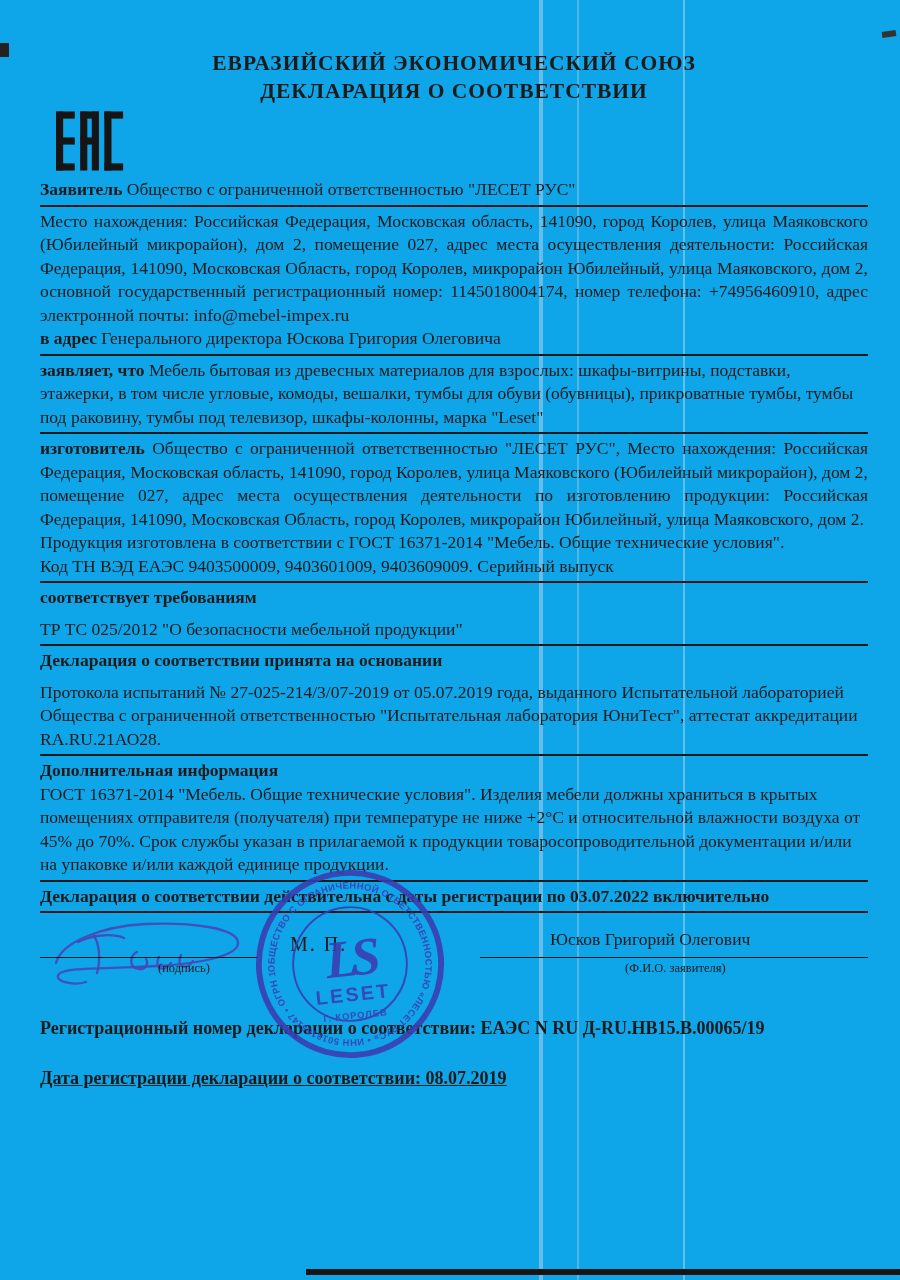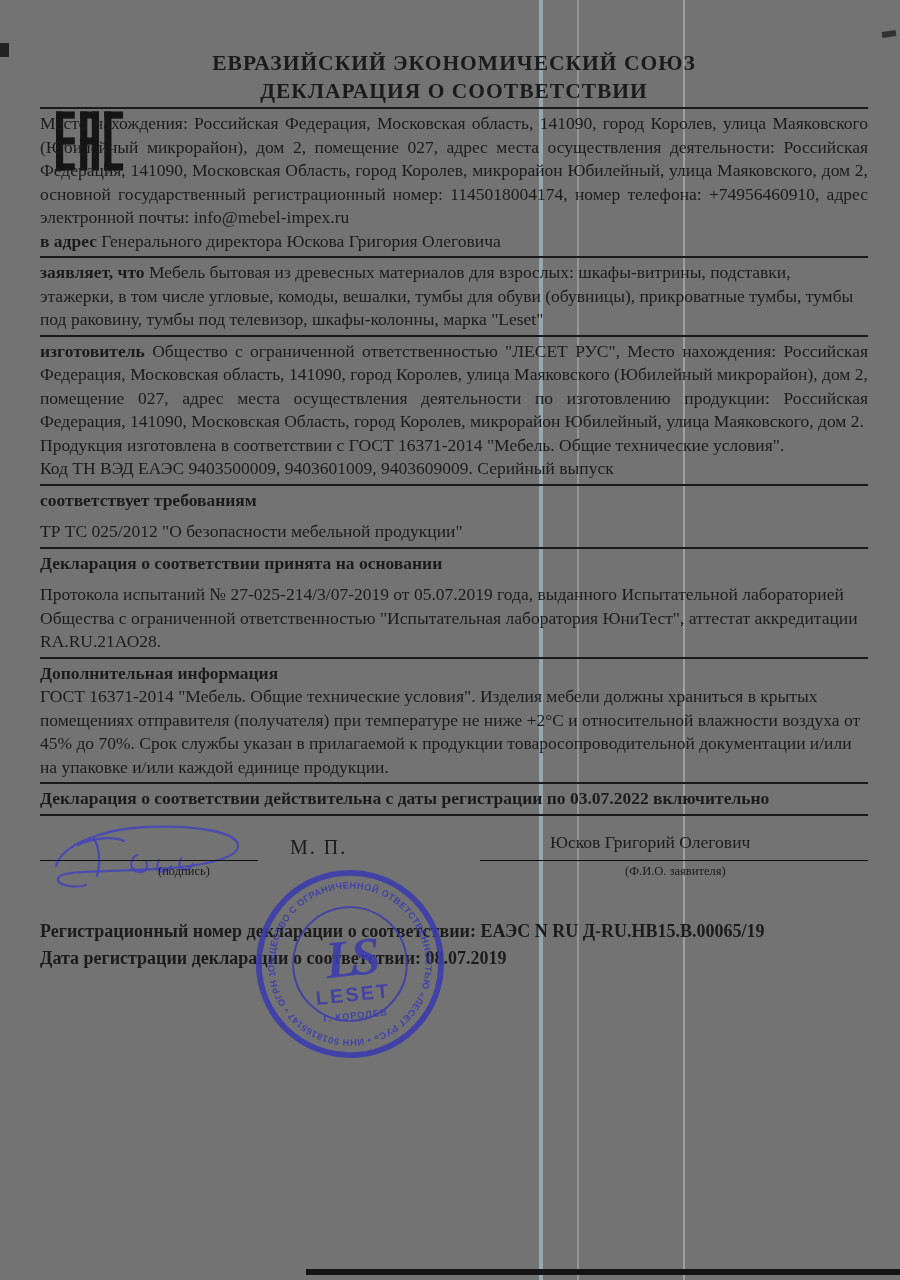--- a/index.html
+++ b/index.html
@@ -1,16 +1,16 @@
 <!DOCTYPE html>
 <html><head>
 <meta charset="utf-8">
 <style>
   html,body{margin:0;padding:0;background:#e8e8e8;}
-  .page{position:relative;width:900px;height:1280px;background:#737373;overflow:hidden;
+  .page{position:relative;width:900px;height:1280px;background:#0ea5e9;overflow:hidden;
         font-family:"Liberation Serif","DejaVu Serif",serif;color:#1b1b1b;}
   .content{position:absolute;left:40px;top:0;width:828px;padding-top:50px;}
   .titles{text-align:center;}
   .title{font-size:21.5px;font-weight:bold;letter-spacing:1px;line-height:26px;}
   .title + .title{margin-top:2px;}
   p{margin:0;font-size:17.5px;line-height:23.5px;}
   .jst{text-align:justify;}
   .bold{font-weight:bold;}
   .rule{border:none;border-top:2px solid #1a1a1a;margin:3px 0;}
   .applicant{margin-top:74px;}
@@ -20,21 +20,21 @@
   .sig-line{position:absolute;left:0;top:40px;width:218px;border-top:1.5px solid #111;}
   .sig-caption{position:absolute;left:118px;top:44px;font-size:12.5px;}
   .scribble{position:absolute;left:0;top:-6px;width:220px;height:80px;}
   .scribble path{fill:none;stroke:#4747b5;stroke-width:2.3;stroke-linecap:round;opacity:.9;}
   .mp{position:absolute;left:250px;top:16px;font-size:20px;letter-spacing:2px;}
   .fio-block{position:absolute;left:440px;top:0;width:388px;}
   .fio-name{position:absolute;left:70px;top:12px;font-size:17.5px;}
   .fio-line{position:absolute;left:0;top:40px;width:388px;border-top:1.5px solid #111;}
   .fio-caption{position:absolute;left:145px;top:44px;font-size:12.5px;}
   .reg{font-size:18px;font-weight:bold;margin-top:18px;}
-  .reg + .reg{margin-top:4px;}
+  .reg + .reg{margin-top:26px;text-decoration:underline;}
   .stamp{position:absolute;left:252px;top:866px;width:196px;height:196px;opacity:.88;transform:rotate(-6deg);}
   .scanline{position:absolute;top:0;height:1280px;}
   .sl1{left:539px;width:4px;background:#aed3e8;opacity:.55;}
   .sl2{left:577px;width:2px;background:#c9d4da;opacity:.35;}
   .sl3{left:683px;width:2px;background:#d8e8f2;opacity:.4;}
   .mark-tl{position:absolute;left:0;top:43px;width:9px;height:14px;background:#222;}
   .mark-tr{position:absolute;left:882px;top:31px;width:14px;height:6px;background:#333;transform:rotate(-8deg);}
   .bottom-bar{position:absolute;left:306px;top:1269px;width:594px;height:6px;background:#141414;}
 </style>
 </head>
@@ -65,20 +65,21 @@
     </g>
   </svg>
 
   <div class="content">
 
     <div class="titles">
       <div class="title">ЕВРАЗИЙСКИЙ ЭКОНОМИЧЕСКИЙ СОЮЗ</div>
       <div class="title">ДЕКЛАРАЦИЯ О СООТВЕТСТВИИ</div>
     </div>
 
+    <p class="applicant"><b>Заявитель</b> <span>Общество с ограниченной ответственностью "ЛЕСЕТ РУС"</span></p>
     <hr class="rule">
 
     <p class="jst">Место нахождения: Российская Федерация, Московская область, 141090, город Королев, улица Маяковского (Юбилейный микрорайон), дом 2, помещение 027, адрес места осуществления деятельности: Российская Федерация, 141090, Московская Область, город Королев, микрорайон Юбилейный, улица Маяковского, дом 2, основной государственный регистрационный номер: 1145018004174, номер телефона: +74956460910, адрес электронной почты: info@mebel-impex.ru</p>
     <p><b>в адрес</b> <span>Генерального директора Юскова Григория Олеговича</span></p>
     <hr class="rule">
 
     <p><b>заявляет, что</b> <span>Мебель бытовая из древесных материалов для взрослых: шкафы-витрины, подставки, этажерки, в том числе угловые, комоды, вешалки, тумбы для обуви (обувницы), прикроватные тумбы, тумбы под раковину, тумбы под телевизор, шкафы-колонны, марка "Leset"</span></p>
     <hr class="rule">
 
     <p class="jst"><b>изготовитель</b> <span>Общество с ограниченной ответственностью "ЛЕСЕТ РУС", Место нахождения: Российская Федерация, Московская область, 141090, город Королев, улица Маяковского (Юбилейный микрорайон), дом 2, помещение 027, адрес места осуществления деятельности по изготовлению продукции: Российская Федерация, 141090, Московская Область, город Королев, микрорайон Юбилейный, улица Маяковского, дом 2.</span></p>

